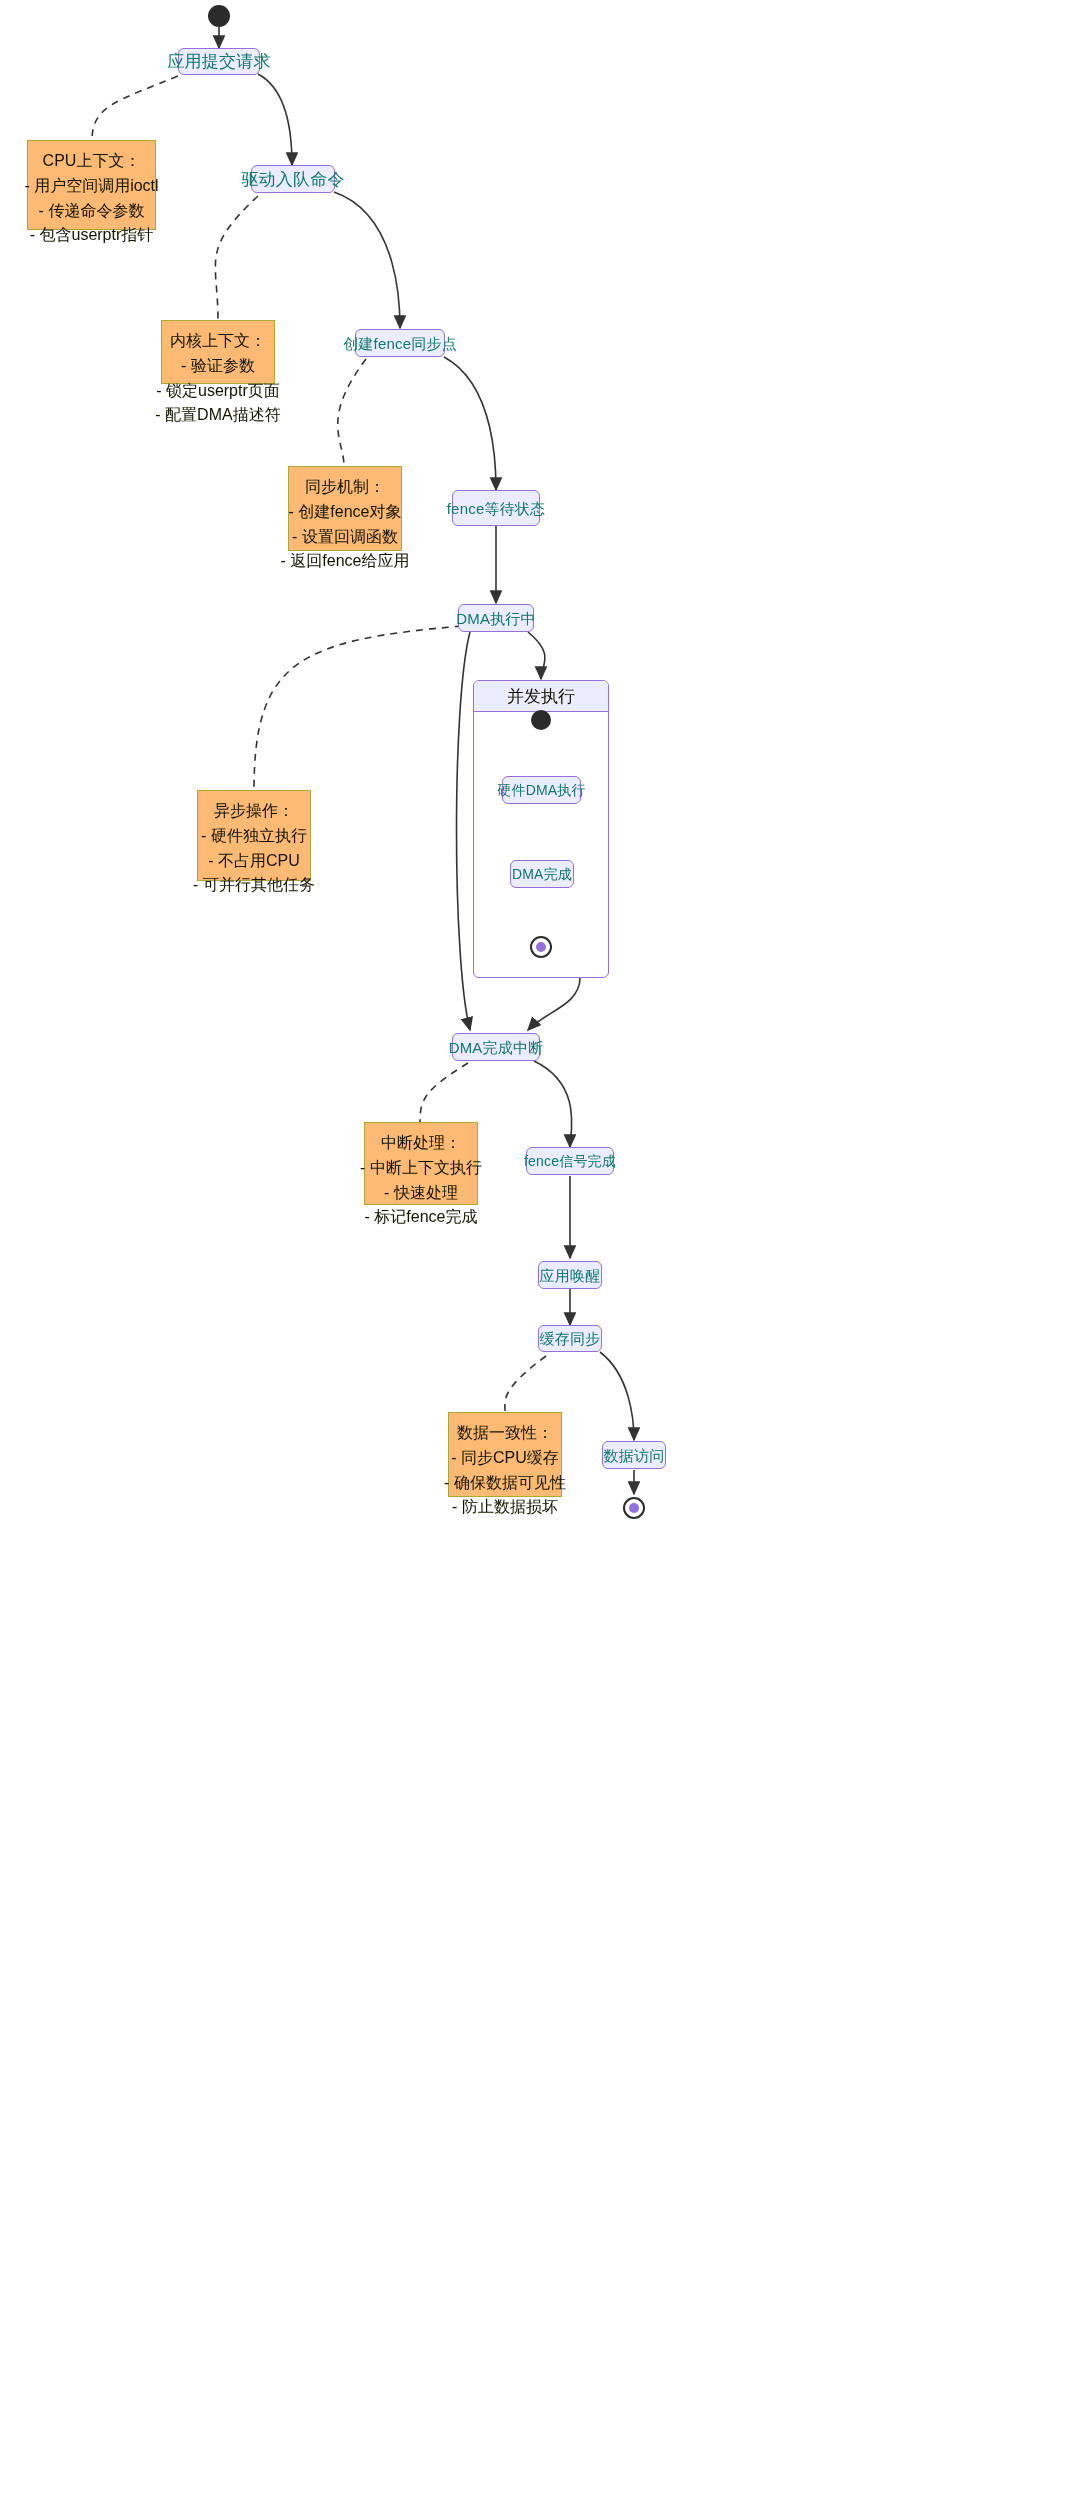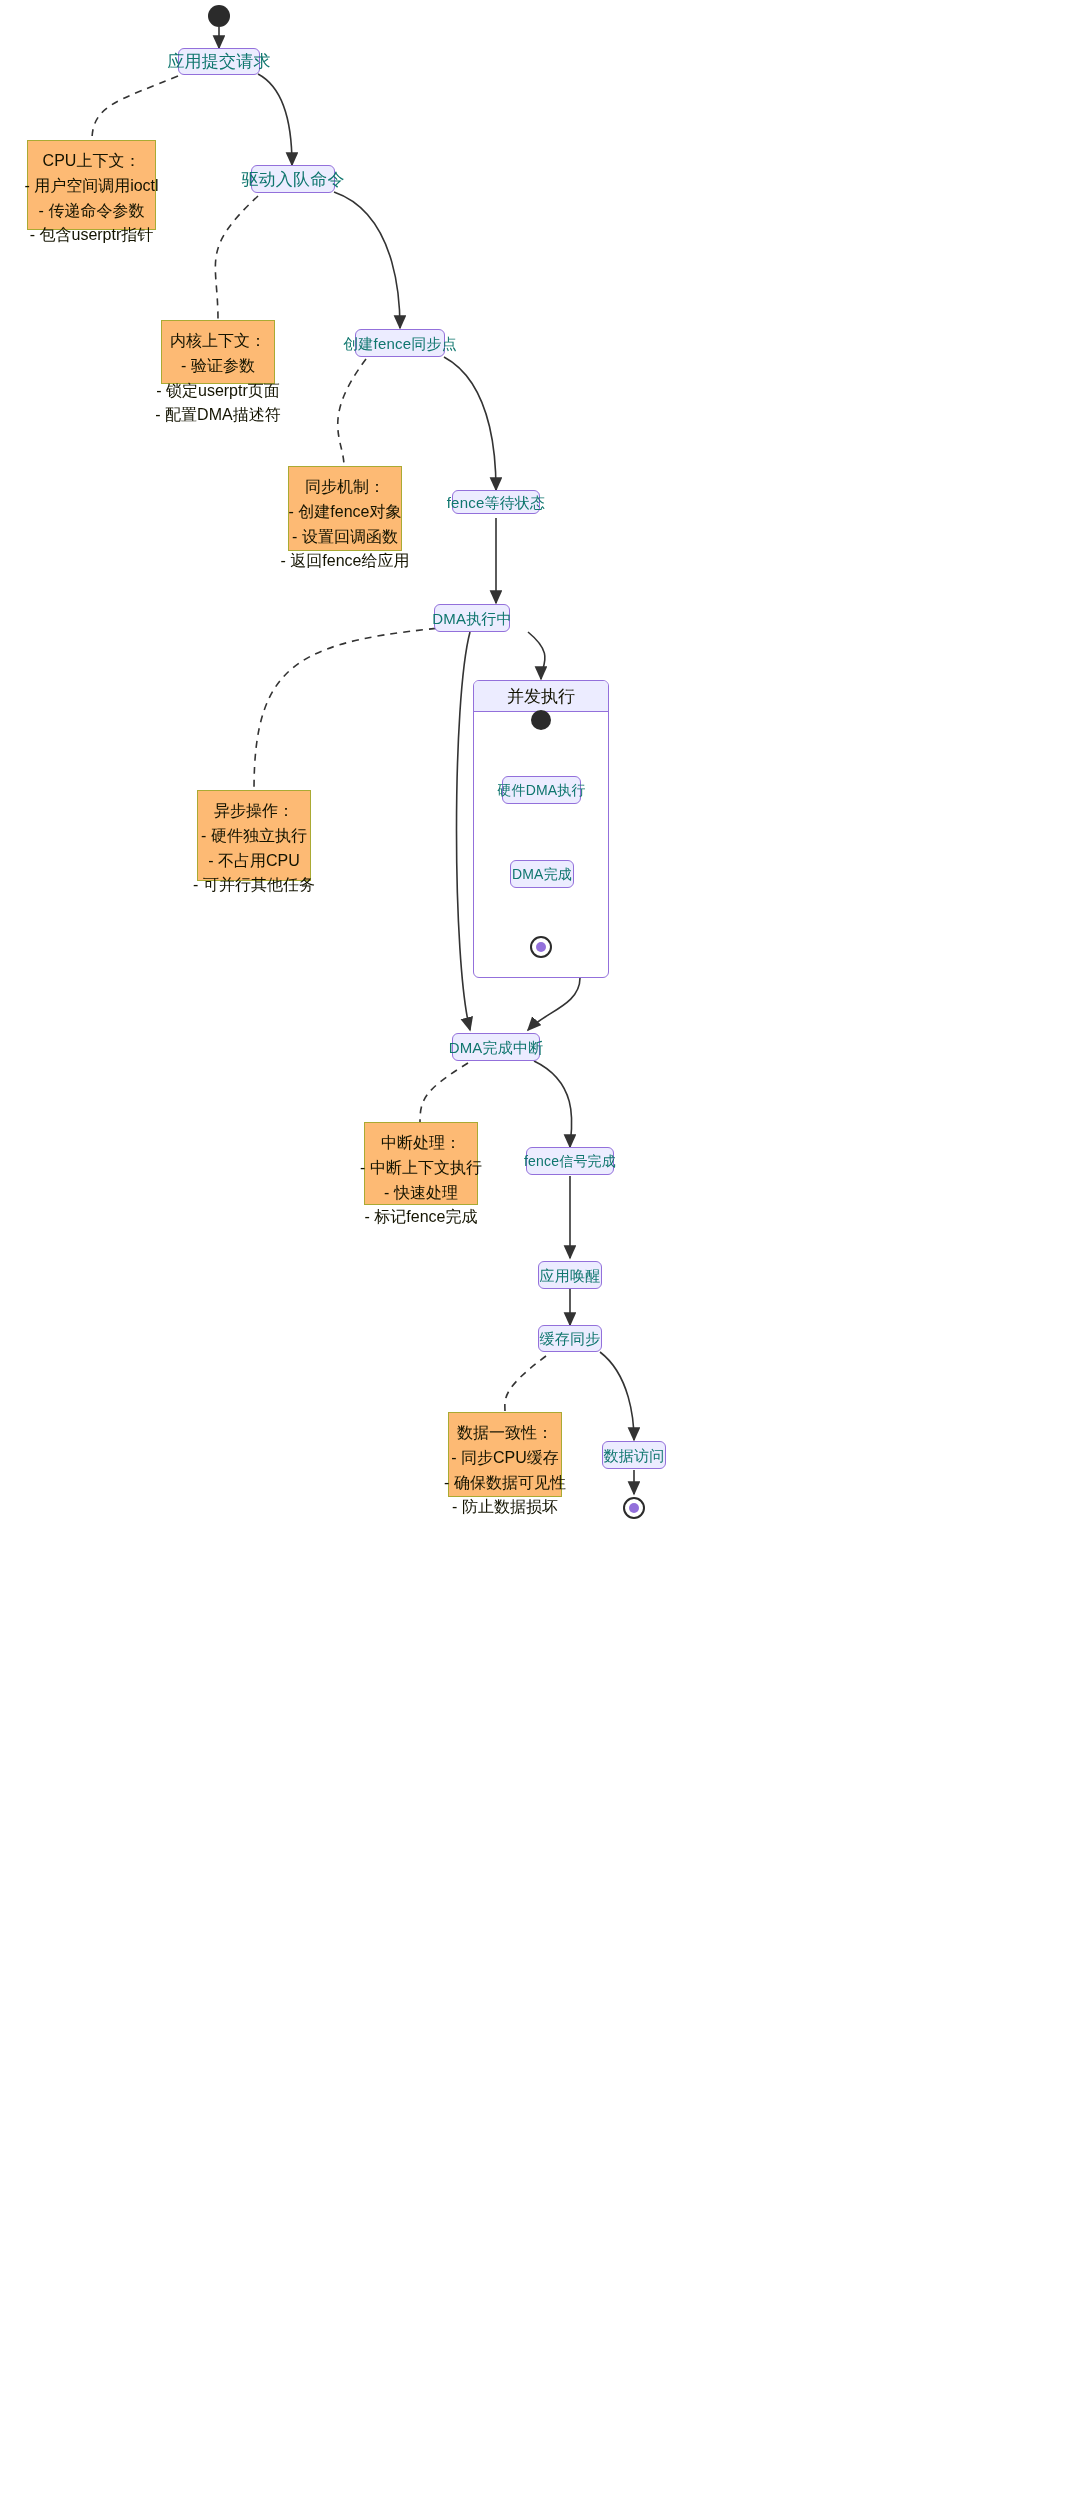--- a/index.html
+++ b/index.html
@@ -166,25 +166,25 @@
   </div>
 
   <div class="state-node" style="left:251px; top:165px; width:84px; height:28px;">
     <span>驱动入队命令</span>
   </div>
 
   <div class="state-node" style="left:355px; top:329px; width:90px; height:28px;">
     <span style="font-size:15px;">创建fence同步点</span>
   </div>
 
-  <div class="state-node" style="left:452px; top:490px; width:88px; height:24px;">
+  <div class="state-node" style="left:452px; top:490px; width:88px; height:36px;">
     <span style="font-size:15px;">fence等待状态</span>
   </div>
 
-  <div class="state-node" style="left:434px; top:604px; width:76px; height:28px;">
+  <div class="state-node" style="left:458px; top:604px; width:76px; height:28px;">
     <span style="font-size:15px;">DMA执行中</span>
   </div>
 
   <div class="composite" style="left:473px; top:680px; width:136px; height:298px;">
     <div class="composite-title">并发执行</div>
   </div>
   <div class="start-node" style="left:531px; top:710px; width:20px; height:20px;"></div>
   <div class="state-node" style="left:502px; top:776px; width:79px; height:28px;">
     <span style="font-size:14px;">硬件DMA执行</span>
   </div>

